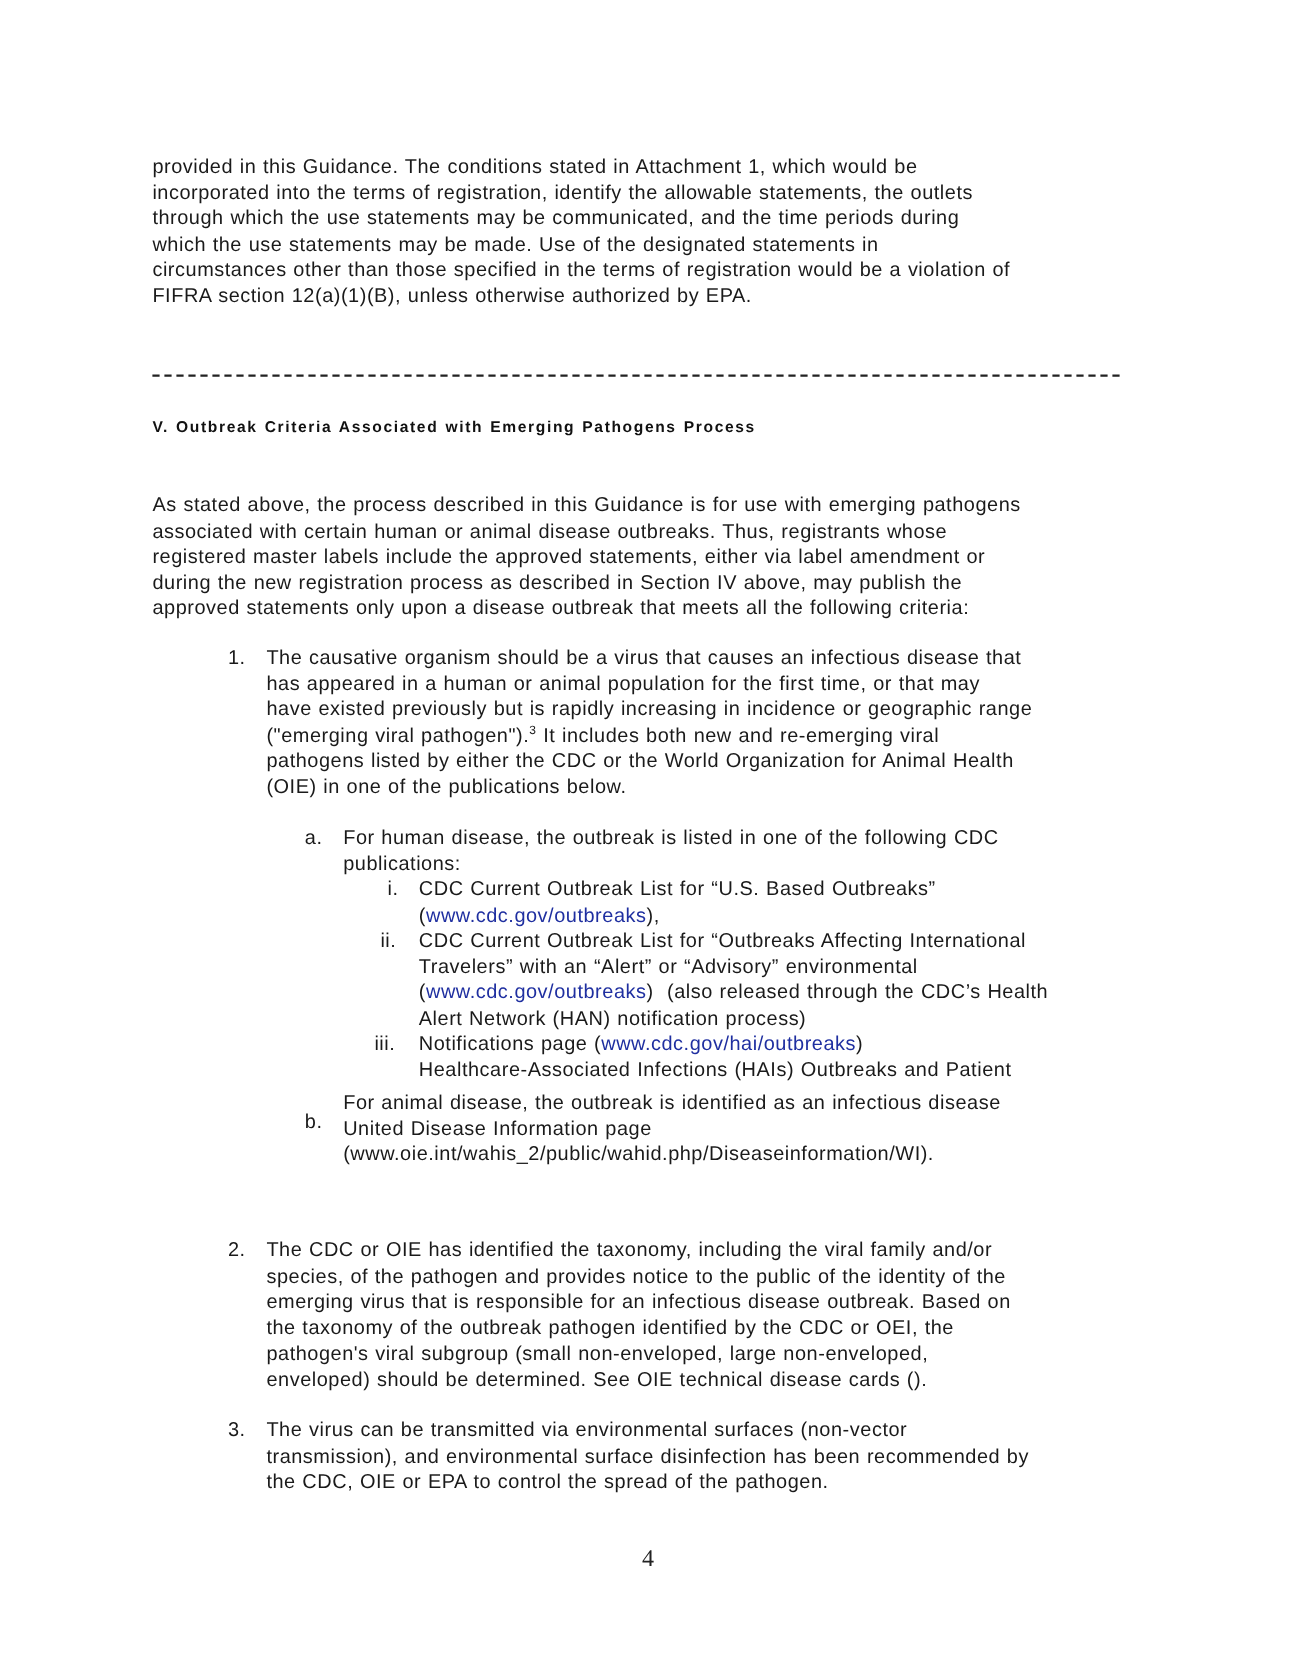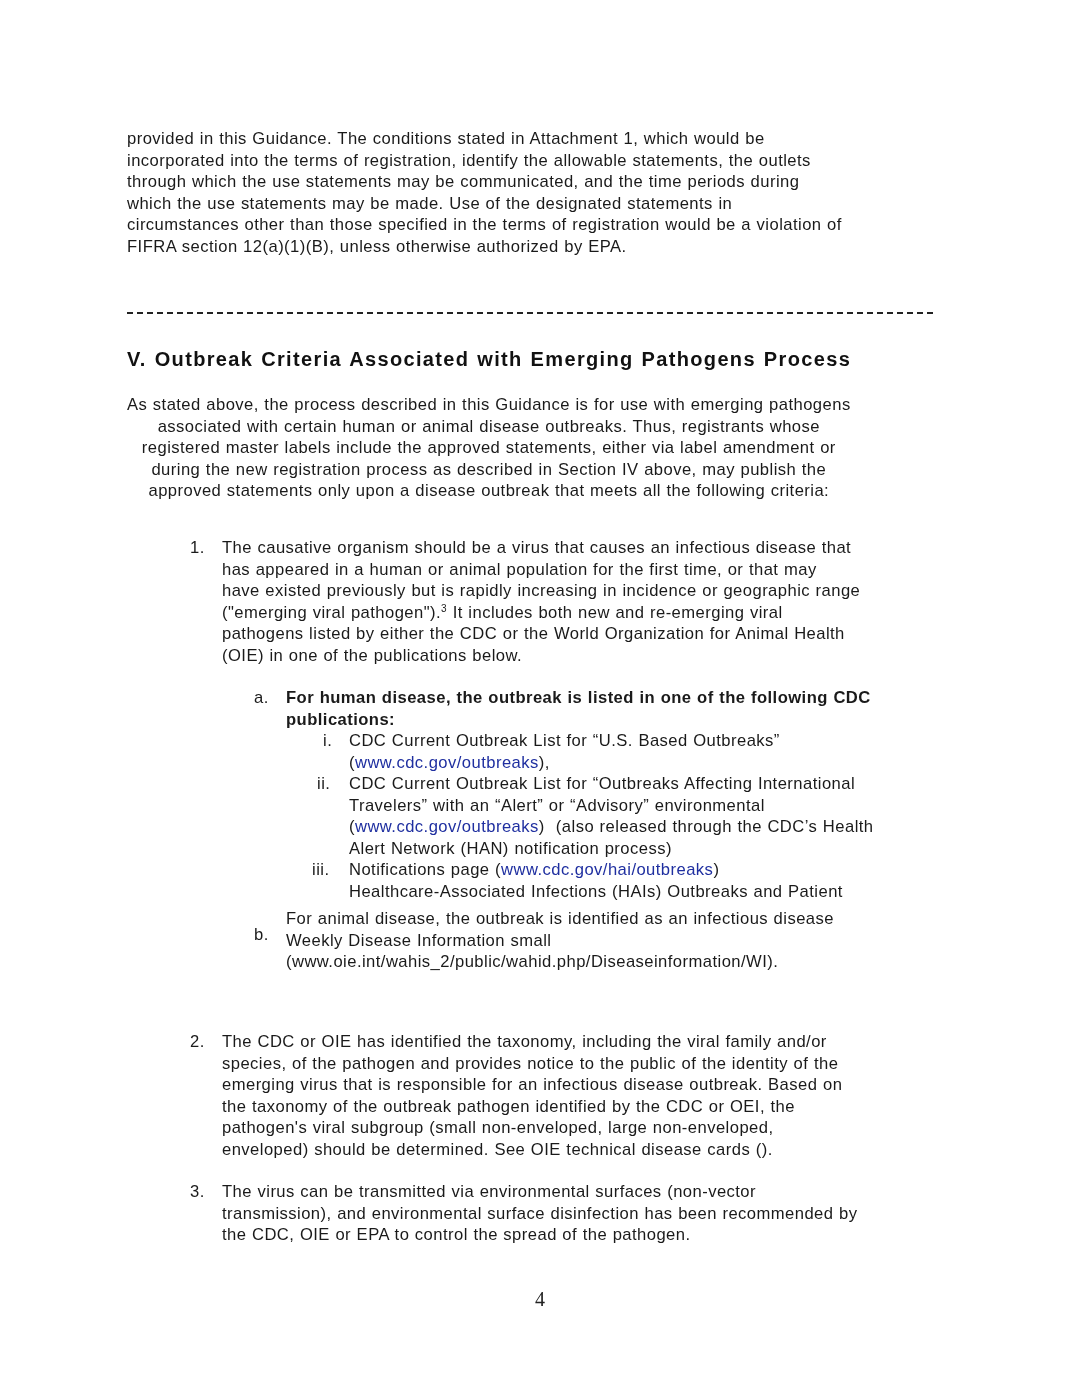--- a/index.html
+++ b/index.html
@@ -4,21 +4,21 @@
 <style>
   html, body { margin: 0; padding: 0; background: #ffffff; }
   body { width: 1080px; height: 1398px; position: relative; overflow: hidden;
          font-family: "Liberation Sans", sans-serif; color: #1a1a1a; }
   .page { position: absolute; left: 0; top: 0; width: 1056px; height: 1398px; }
   .txt { font-size: 16.6px; line-height: 21.5px; letter-spacing: 0.45px; word-spacing: 0.5px; }
   .block { position: absolute; }
   .line { display: block; white-space: nowrap; }
   .rule { position: absolute; left: 127px; top: 312px; width: 806px; height: 0;
           border-top: 2px dashed #222; }
-  h2 { position: absolute; left: 127px; top: 348px; margin: 0; font-size: 20px; font-weight: bold;
+  h2 { position: absolute; left: 127px; top: 348px; margin: 0; font-size: 13px; font-weight: bold;
        letter-spacing: 1.35px; word-spacing: 1px; color: #111; white-space: nowrap; }
   .num { position: absolute; }
   a.link { color: #1f2fa0; }
   sup { font-size: 10px; vertical-align: 6px; line-height: 0; }
   .pageno { position: absolute; left: 0; width: 1080px; top: 1288px; text-align: center;
             font-family: "Liberation Serif", serif; font-size: 20px; color: #222; }
 </style>
 </head>
 <body>
 
@@ -30,41 +30,41 @@
     <span class="line">through which the use statements may be communicated, and the time periods during</span>
     <span class="line">which the use statements may be made.  Use of the designated statements in</span>
     <span class="line">circumstances other than those specified in the terms of registration would be a violation of</span>
     <span class="line">FIFRA section 12(a)(1)(B), unless otherwise authorized by EPA.</span>
   </div>
 
   <div class="rule"></div>
 
   <h2>V. Outbreak Criteria Associated with Emerging Pathogens Process</h2>
 
-  <div class="block txt" style="left:127px; top:394px;text-align:center;">
+  <div class="block txt" style="left:127px; top:410px;">
     <span class="line">As stated above, the process described in this Guidance is for use with emerging pathogens</span>
     <span class="line">associated with certain human or animal disease outbreaks. Thus, registrants whose</span>
     <span class="line">registered master labels include the approved statements, either via label amendment or</span>
     <span class="line">during the new registration process as described in Section IV above, may publish the</span>
     <span class="line">approved statements only upon a disease outbreak that meets all the following criteria:</span>
   </div>
 
   <div>
     <span class="num txt" style="left:190px; top:537px;">1.</span>
     <div class="block txt" style="left:222px; top:537px;">
       <span class="line">The causative organism should be a virus that causes an infectious disease that</span>
       <span class="line">has appeared in a human or animal population for the first time, or that may</span>
       <span class="line">have existed previously but is rapidly increasing in incidence or geographic range</span>
       <span class="line"><span>("emerging viral pathogen").</span><sup>3</sup><span> It includes both new and re-emerging viral</span></span>
       <span class="line">pathogens listed by either the CDC or the World Organization for Animal Health</span>
       <span class="line">(OIE) in one of the publications below.</span>
     </div>
 
     <span class="num txt" style="left:254px; top:687px;">a.</span>
-    <div class="block txt" style="left:286px; top:687px;font-weight:bold;">
+    <div class="block txt" style="left:286px; top:687px;">
       <span class="line">For human disease, the outbreak is listed in one of the following CDC</span>
       <span class="line">publications:</span>
     </div>
 
     <span class="num txt" style="left:323px; top:730px;">i.</span>
     <div class="block txt" style="left:349px; top:730px;">
       <span class="line">CDC Current Outbreak List for “U.S. Based Outbreaks”</span>
       <span class="line"><span>(</span><a class="link">www.cdc.gov/outbreaks</a><span>),</span></span>
     </div>
 
@@ -78,21 +78,21 @@
 
     <span class="num txt" style="left:312px; top:859px;">iii.</span>
     <div class="block txt" style="left:349px; top:859px;">
       <span class="line"><span>Notifications page (</span><a class="link">www.cdc.gov/hai/outbreaks</a><span>)</span></span>
       <span class="line">Healthcare-Associated Infections (HAIs) Outbreaks and Patient</span>
     </div>
 
     <span class="num txt" style="left:254px; top:924px;">b.</span>
     <div class="block txt" style="left:286px; top:908px;">
       <span class="line">For animal disease, the outbreak is identified as an infectious disease</span>
-      <span class="line">Weekly Disease Information small</span>
+      <span class="line">United Disease Information page</span>
       <span class="line">(www.oie.int/wahis_2/public/wahid.php/Diseaseinformation/WI).</span>
     </div>
   </div>
 
   <div>
     <span class="num txt" style="left:190px; top:1031px;">2.</span>
     <div class="block txt" style="left:222px; top:1031px;">
       <span class="line">The CDC or OIE has identified the taxonomy, including the viral family and/or</span>
       <span class="line">species, of the pathogen and provides notice to the public of the identity of the</span>
       <span class="line">emerging virus that is responsible for an infectious disease outbreak. Based on</span>

